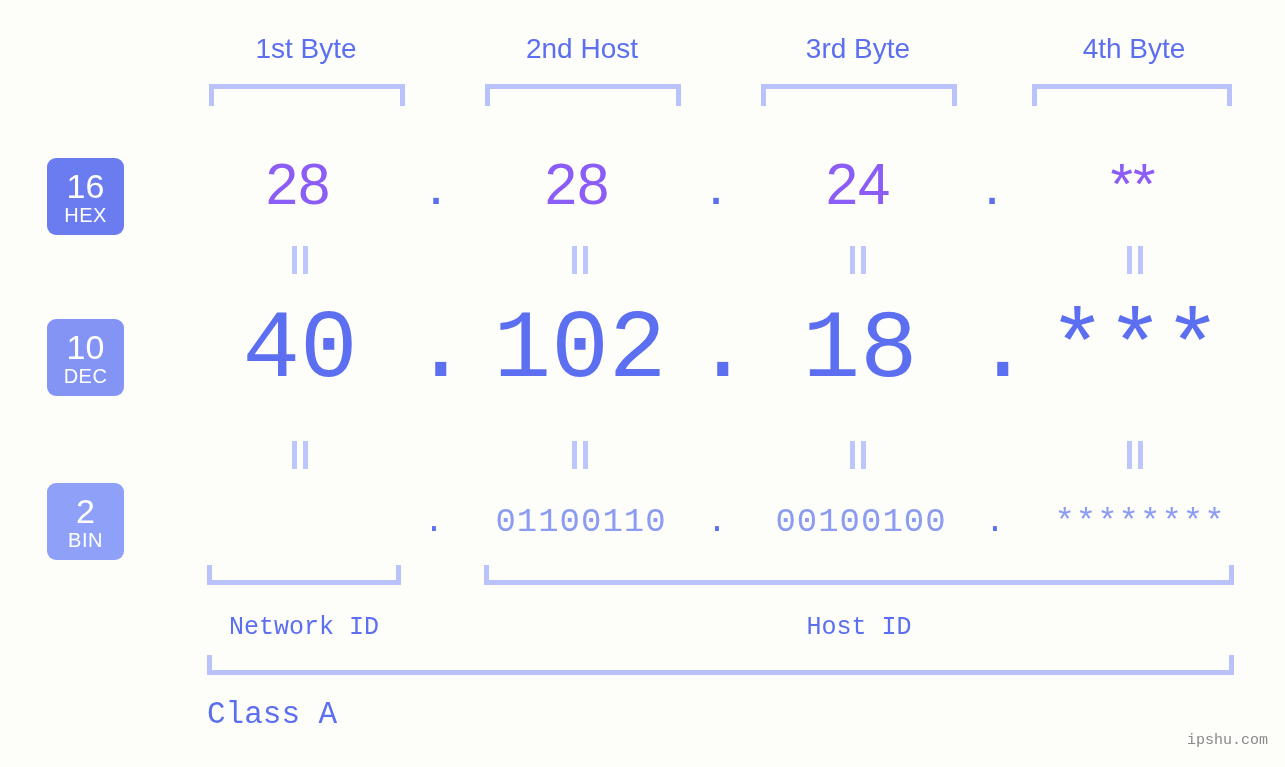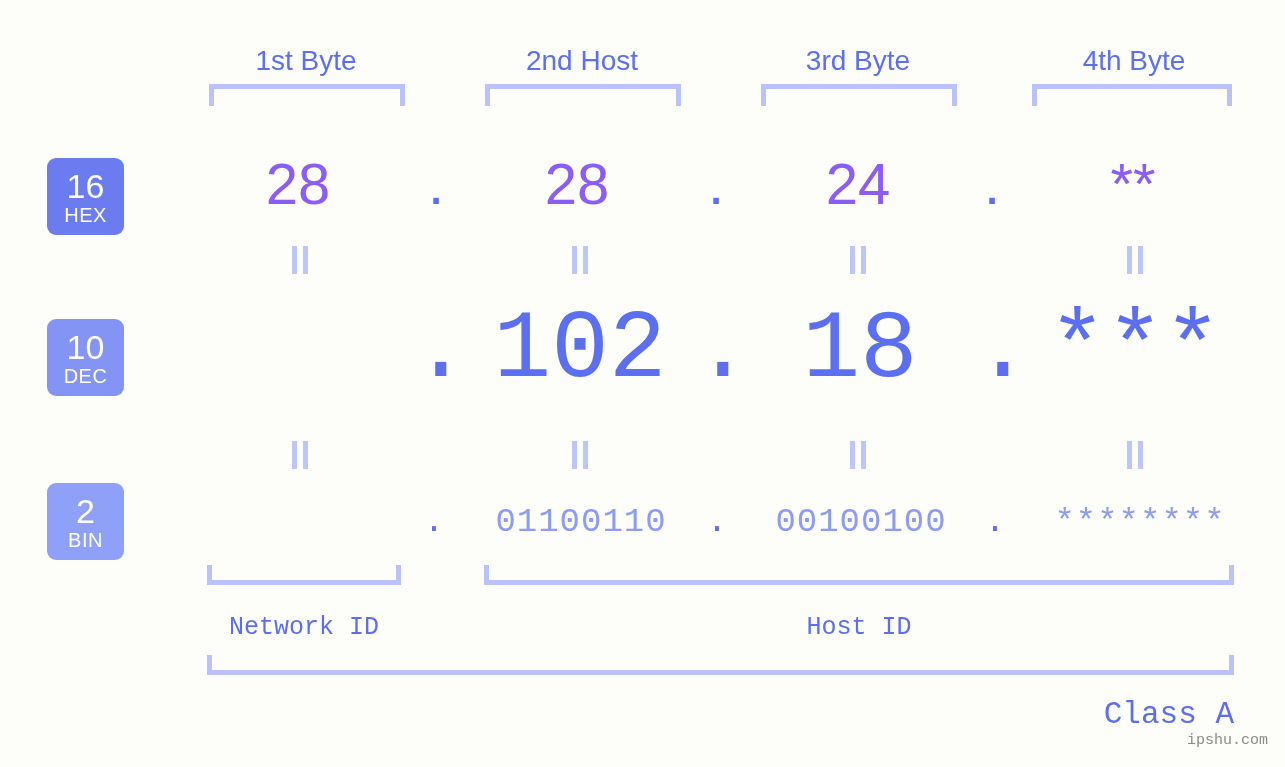--- a/index.html
+++ b/index.html
@@ -18,21 +18,21 @@
   #stage {
     position: absolute;
     left: 0; top: 0;
     width: 1285px;
     height: 767px;
   }
 
   
   .byte-label {
     position: absolute;
-    top: 45px;
+    top: 33px;
     width: 240px;
     text-align: center;
     font-size: 28px;
     color: #5b6ff0;
     font-family: "Liberation Sans", sans-serif;
     letter-spacing: 0px;
     white-space: nowrap;
   }
 
   
@@ -160,21 +160,21 @@
     text-align: center;
     font-family: "Liberation Mono", "DejaVu Sans Mono", monospace;
     font-size: 25px;
     color: #5b6ff0;
     white-space: nowrap;
   }
 
   
   .class-label {
     position: absolute;
-    text-align: right;
+    text-align: left;
     font-family: "Liberation Mono", "DejaVu Sans Mono", monospace;
     font-size: 31px;
     color: #5b6ff0;
     white-space: nowrap;
   }
 
   
   .watermark {
     position: absolute;
     right: 17px;
@@ -232,20 +232,21 @@
     </div>
   <div class="eq" style="left:738px; top:246px;">
       <i></i>
       <i></i>
     </div>
   <div class="eq" style="left:1015px; top:246px;">
       <i></i>
       <i></i>
     </div>
 
+  <div class="cell dec-val" style="left:180px;">40</div>
   <div class="cell dec-dot" style="left:412px;">.</div>
   <div class="cell dec-val" style="left:460px;">102</div>
   <div class="cell dec-dot" style="left:694px;">.</div>
   <div class="cell dec-val" style="left:740px;">18</div>
   <div class="cell dec-dot" style="left:974px;">.</div>
   <div class="cell dec-val" style="left:1015px;">***</div>
 
   <div class="eq" style="left:180px; top:441px;">
       <i></i>
       <i></i>

